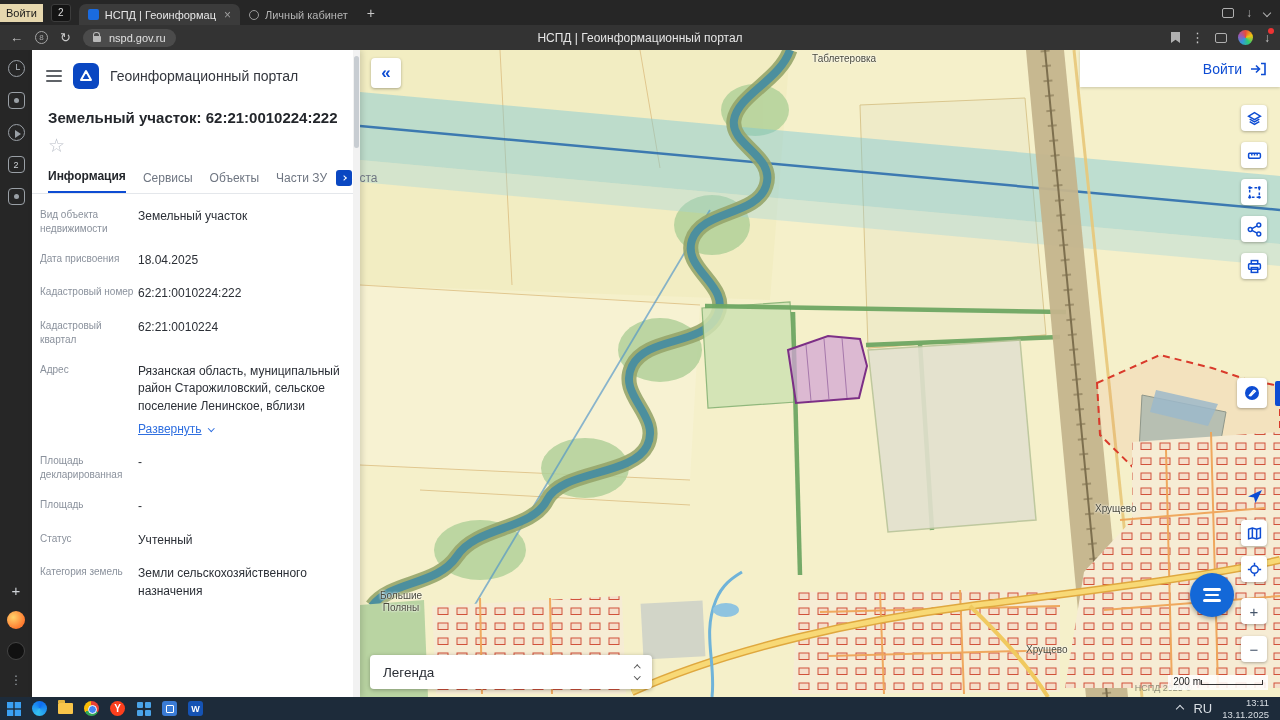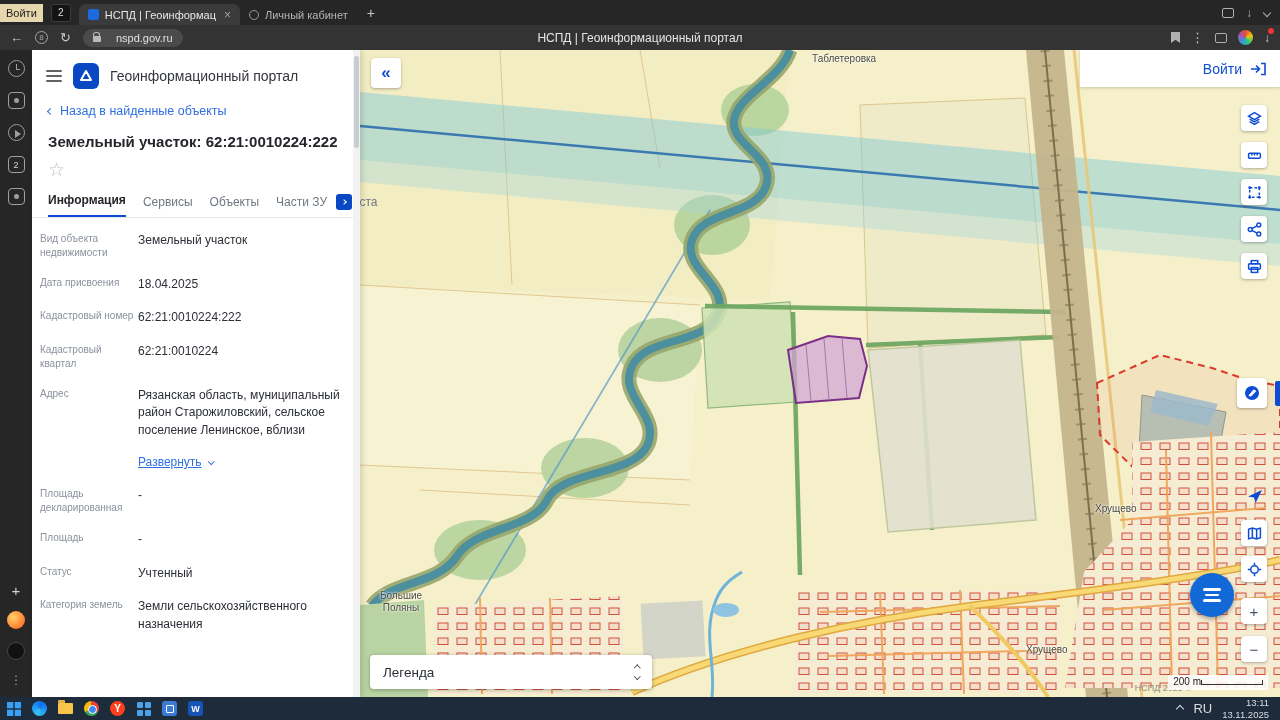--- a/index.html
+++ b/index.html
@@ -24,21 +24,21 @@
 .chv{display:inline-block;width:6px;height:6px;border-right:1.6px solid currentColor;border-bottom:1.6px solid currentColor}
 .chv.down{transform:rotate(45deg)}
 .chv.up{transform:rotate(-135deg)}
 .chv.left{transform:rotate(135deg)}
 .chv.right{transform:rotate(-45deg)}
 
 
 #navbar{position:absolute;left:0;top:25px;width:1280px;height:25px;background:#333;display:flex;align-items:center;padding:0 10px;gap:12px;color:#c9c9c9;z-index:10}
 .nav-ic{font-size:13px;line-height:1}
 .ext-ball{width:13px;height:13px;border:1.3px solid #a5a5a5;border-radius:50%;font-size:8px;display:flex;align-items:center;justify-content:center;color:#a5a5a5}
-.urlpill{display:flex;align-items:center;gap:15px;background:#4b4b4b;border-radius:10px;height:18px;padding:0 10px;font-size:11px;color:#e0e0e0;z-index:2}
+.urlpill{display:flex;align-items:center;gap:8px;background:#4b4b4b;border-radius:10px;height:18px;padding:0 10px;font-size:11px;color:#e0e0e0;z-index:2}
 .lock{width:8px;height:6px;background:#b9b9b9;border-radius:1px;position:relative;margin-top:3px}
 .lock:before{content:'';position:absolute;top:-4px;left:0.5px;width:5px;height:5px;border:1.4px solid #b9b9b9;border-bottom:none;border-radius:3px 3px 0 0}
 .nav-title{position:absolute;left:0;right:0;text-align:center;font-size:12px;color:#e6e6e6;pointer-events:none}
 .nav-right{margin-left:auto;display:flex;align-items:center;gap:11px;z-index:2}
 .flag-ic{width:9px;height:11px;background:#b0b0b0;clip-path:polygon(0 0,100% 0,100% 100%,50% 70%,0 100%)}
 .avatar{width:15px;height:15px;border-radius:50%;background:conic-gradient(#e74c3c,#f1c40f,#2ecc71,#3498db,#9b59b6,#e74c3c)}
 .dl-wrap{position:relative;font-size:12px}
 .red-dot{position:absolute;right:-4px;top:-3px;width:6px;height:6px;border-radius:50%;background:#e33}
 
 
@@ -69,21 +69,21 @@
 .star-row{padding:6px 16px 2px;color:#b9bec7;font-size:19px;line-height:1}
 .ptabs{display:flex;align-items:flex-end;gap:17px;padding:12px 0 0 16px;border-bottom:1px solid #e4e7eb;position:relative}
 .ptab{font-size:12px;color:#6f7682;padding-bottom:8px;white-space:nowrap;cursor:pointer}
 .ptab.active{color:#23262b;border-bottom:2px solid #0d4cd3;font-weight:700}
 .tabnav{position:absolute;right:8px;bottom:7px;width:16px;height:16px;background:#0a47c2;border-radius:3px;display:flex;align-items:center;justify-content:center;color:#fff}
 .tabnav .chv{width:4px;height:4px;border-width:1.6px}
 .fields{padding:6px 0}
 .frow{display:grid;grid-template-columns:98px 1fr;padding:8px 8px;align-items:start}
 .flabel{font-size:10px;color:#8a919c;line-height:1.4}
 .fvalue{font-size:12px;color:#2b2f36;line-height:1.45}
-.expand{display:flex;align-items:center;gap:7px;color:#2f6fe0;margin-top:15px;font-size:12px;cursor:pointer}
+.expand{display:flex;align-items:center;gap:7px;color:#2f6fe0;margin-top:6px;font-size:12px;cursor:pointer}
 .expand .chv{width:4.5px;height:4.5px;margin-top:-2px}
 .pscroll{position:absolute;right:0;top:0;width:7px;height:100%;background:#f2f2f2}
 .pthumb{position:absolute;right:1px;top:6px;width:5px;height:92px;background:#c8cdd2;border-radius:3px}
 
 
 #map{position:absolute;left:360px;top:50px;width:920px;height:647px;background:#f5f0ca;overflow:hidden}
 #mapsvg{position:absolute;inset:0}
 .map-label{position:absolute;font-size:10px;color:#4a4a3d;text-shadow:0 0 2px #fff,0 0 3px #fff;white-space:nowrap;pointer-events:none}
 .label-wrap{white-space:normal;width:58px;text-align:center;line-height:1.15}
 .collapse-btn{position:absolute;left:11px;top:8px;width:30px;height:30px;background:#fff;border-radius:4px;box-shadow:0 1px 3px rgba(0,0,0,.3);color:#0d4cd3;font-size:17px;font-weight:700;display:flex;align-items:center;justify-content:center;cursor:pointer}
@@ -204,24 +204,20 @@
           <span></span>
           <span></span>
         </div>
       <div class="logo">
         <svg width="16" height="16" viewBox="0 0 16 16">
             <path d="M3 12 L8 3 L13 12 Z" fill="none" stroke="#fff" stroke-width="2" stroke-linejoin="round"></path>
           </svg>
       </div>
       <div class="app-title">Геоинформационный портал</div>
     </div>
-    <div class="backrow">
-      <span class="chv left"></span>
-      <span>Назад в найденные объекты</span>
-    </div>
     <div class="obj-title">Земельный участок: 62:21:0010224:222</div>
     <div class="star-row">☆</div>
 
     <div class="ptabs">
       <span class="ptab active">Информация</span>
       <span class="ptab">Сервисы</span>
       <span class="ptab">Объекты</span>
       <span class="ptab">Части ЗУ</span>
       <span class="ptab">Соста</span>
       <span class="tabnav">

